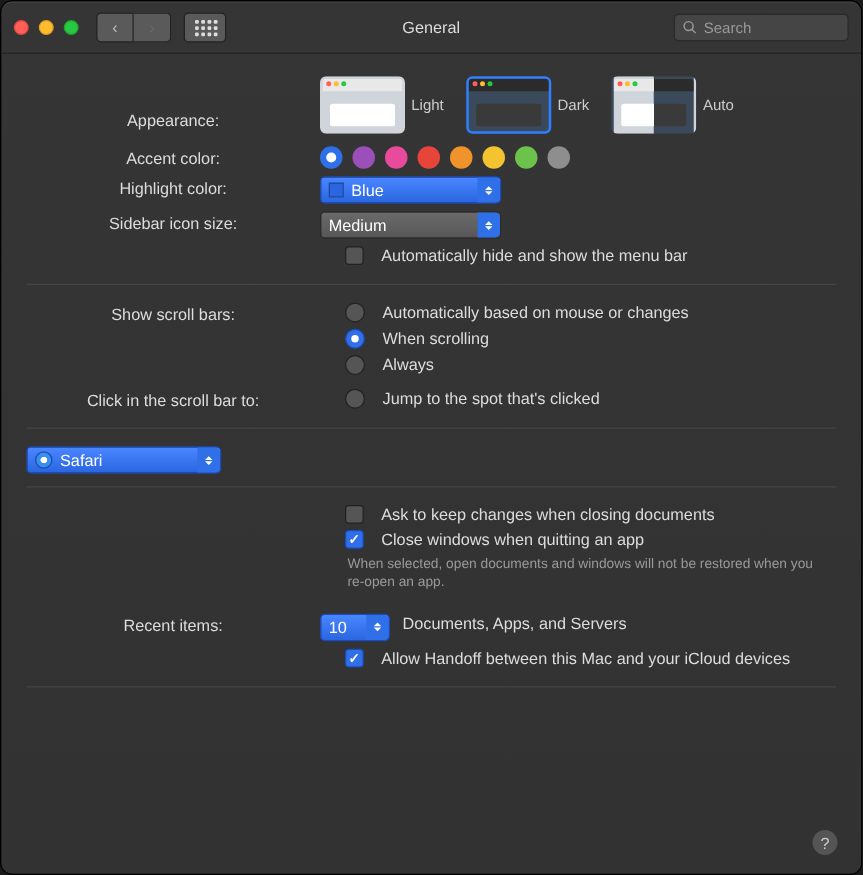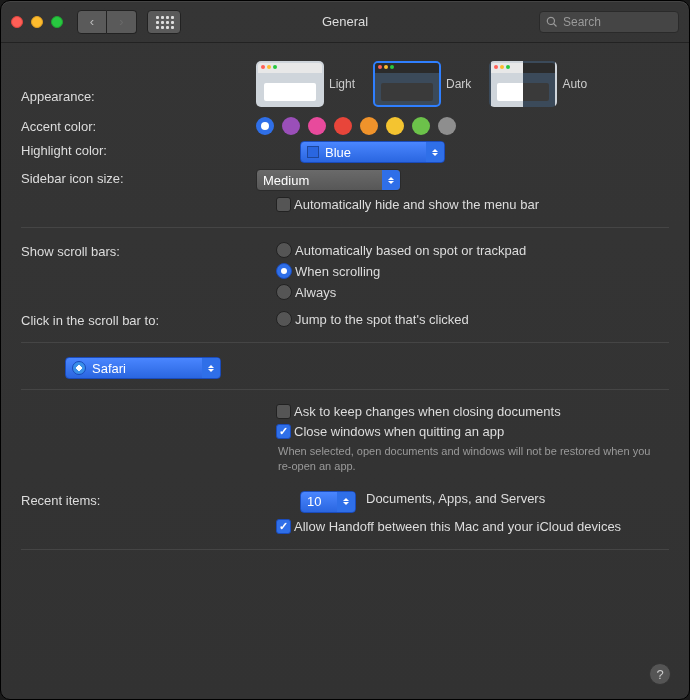--- a/index.html
+++ b/index.html
@@ -17,47 +17,47 @@
 .nav-btn.fwd { border-radius: 0 4px 4px 0; border-left: none; color: #6a6a6a; }
 .grid-btn { margin-left: 10px; width: 34px; height: 24px; background: #5a5a5a; border: 1px solid #222; border-radius: 4px; display: flex; align-items: center; justify-content: center; }
 .grid-dots { width: 16px; height: 12px; display: grid; grid-template-columns: repeat(4,3px); grid-template-rows: repeat(3,3px); gap: 2px; }
 .grid-dots i { background: #ddd; border-radius: 1px; }
 .title { position: absolute; left: 0; right: 0; text-align: center; color: #ddd; font-size: 13px; pointer-events: none; }
 .search { margin-left: auto; width: 140px; height: 22px; background: #454545; border: 1px solid #2a2a2a; border-radius: 4px; display: flex; align-items: center; padding: 0 6px; color: #9a9a9a; font-size: 12px; gap: 5px; }
 .search svg { width: 12px; height: 12px; fill: #9a9a9a; }
 .content { padding: 18px 20px 10px 20px; color: #ddd; font-size: 13px; }
 .row { display: flex; align-items: flex-start; margin-bottom: 10px; }
 .row.tight { margin-bottom: 6px; }
-.label { width: 235px; text-align: left; padding-top: 2px; color: #ddd; }
+.label { width: 235px; text-align: center; padding-top: 2px; color: #ddd; }
 .value { flex: 1; }
 .appearance-opts { display: flex; gap: 18px; }
 .app-opt { display: flex; flex-direction: row; align-items: center; gap: 5px; cursor: pointer; }
 .app-thumb { width: 68px; height: 46px; border-radius: 5px; border: 2px solid transparent; position: relative; overflow: hidden; background: #555; }
 .app-opt.selected .app-thumb { border-color: #2f7fff; }
 .app-thumb .bar { position:absolute; top:0; left:0; right:0; height:10px; }
 .app-thumb.light .bar{ background:#e8e8e8; } .app-thumb.light{ background:#cfd5db;}
 .app-thumb.light::after{content:"";position:absolute;left:6px;right:6px;bottom:4px;height:18px;background:#fff;border-radius:2px;}
 .app-thumb.dark .bar{ background:#2b2b2b; } .app-thumb.dark{ background:#3b4a5a;}
 .app-thumb.dark::after{content:"";position:absolute;left:6px;right:6px;bottom:4px;height:18px;background:#3a3a3a;border-radius:2px;}
 .app-thumb.auto .bar{ background:linear-gradient(90deg,#e8e8e8 50%,#2b2b2b 50%);} .app-thumb.auto{ background:linear-gradient(90deg,#cfd5db 50%,#3b4a5a 50%);}
 .app-thumb.auto::after{content:"";position:absolute;left:6px;right:6px;bottom:4px;height:18px;background:linear-gradient(90deg,#fff 50%,#3a3a3a 50%);border-radius:2px;}
 .dots3{position:absolute;top:2px;left:3px;display:flex;gap:2px;} .dots3 i{width:4px;height:4px;border-radius:50%;} .d-r{background:#ff5f57;} .d-y{background:#febc2e;} .d-g{background:#28c840;}
 .app-label { color: #ccc; font-size: 12px; }
 .accent-colors { display: flex; gap: 8px; align-items: center; }
 .accent { width: 18px; height: 18px; border-radius: 50%; cursor: pointer; position: relative; }
 .accent.selected::after { content:""; position:absolute; inset:5px; background:#fff; border-radius:50%; }
 .select { height: 22px; background: linear-gradient(#6a6a6a,#575757); border: 1px solid #2a2a2a; border-radius: 4px; display: inline-flex; align-items: center; padding: 0 6px; position: relative; color:#fff; font-size:13px; }
-.select.blue { background: linear-gradient(#4a86ff,#2a66e0); border-color:#1a4bbb;margin-left:44px; }
+.select.blue { background: linear-gradient(#4a86ff,#2a66e0); border-color:#1a4bbb; }
 .select .caret { position:absolute; right:0; top:0; bottom:0; width:18px; background:#2f6fe8; border-radius:0 4px 4px 0; display:flex; flex-direction:column; align-items:center; justify-content:center; gap:1px;}
 .select .caret::before,.select .caret::after{content:"";border:3px solid transparent;}
 .select .caret::before{border-bottom-color:#fff;}
 .select .caret::after{border-top-color:#fff;}
 .select.hl { width:145px; } .select.md{ width:145px; background:linear-gradient(#6a6a6a,#575757);} 
 .swatch{width:12px;height:12px;background:#2a66e0;margin-right:6px;border:1px solid rgba(0,0,0,0.3);}
-.checkbox-row, .radio-row { display:flex; align-items:flex-end; gap:3px; margin-bottom:5px;padding-left:20px; }
+.checkbox-row, .radio-row { display:flex; align-items:flex-start; gap:14px; margin-bottom:5px;padding-left:20px; }
 .cb { width:15px; height:15px; border-radius:3px; border:1px solid #222; background:#555; display:flex; align-items:center; justify-content:center; flex-shrink:0;}
 .cb.checked { background:#2f6fe8; border-color:#1a4bbb;}
 .cb.checked::after{content:"✓"; color:#fff; font-size:11px; font-weight:bold;}
 .radio { width:16px; height:16px; border-radius:50%; border:1px solid #222; background:#555; position:relative; flex-shrink:0;}
 .radio.checked{ background:#2f6fe8; border-color:#1a4bbb;}
 .radio.checked::after{content:"";position:absolute;inset:4px;background:#fff;border-radius:50%;}
 .divider { height:1px; background:#454545; margin: 10px 0 14px 0; }
 .hint { color:#9a9a9a; font-size:11px; margin:4px 0 10px 22px; max-width:380px; line-height:1.4;}
 .select.browser{width:156px;} .select.browser .safari-ico{width:14px;height:14px;border-radius:50%;background:radial-gradient(circle,#fff 30%,#3a8fe8 32%);margin-right:6px;border:1px solid #1a4bbb;}
 .select.small{width:56px;}
@@ -193,21 +193,21 @@
       </div>
     </div>
 
     <div class="divider"></div>
 
     <div class="row tight">
       <div class="label">Show scroll bars:</div>
       <div class="value">
         <div class="radio-row">
             <span class="radio"></span>
-            <span>Automatically based on spot or trackpad</span>
+            <span>Automatically based on mouse or changes</span>
           </div>
         <div class="radio-row">
             <span class="radio checked"></span>
             <span>When scrolling</span>
           </div>
         <div class="radio-row">
             <span class="radio"></span>
             <span>Always</span>
           </div>
       </div>

